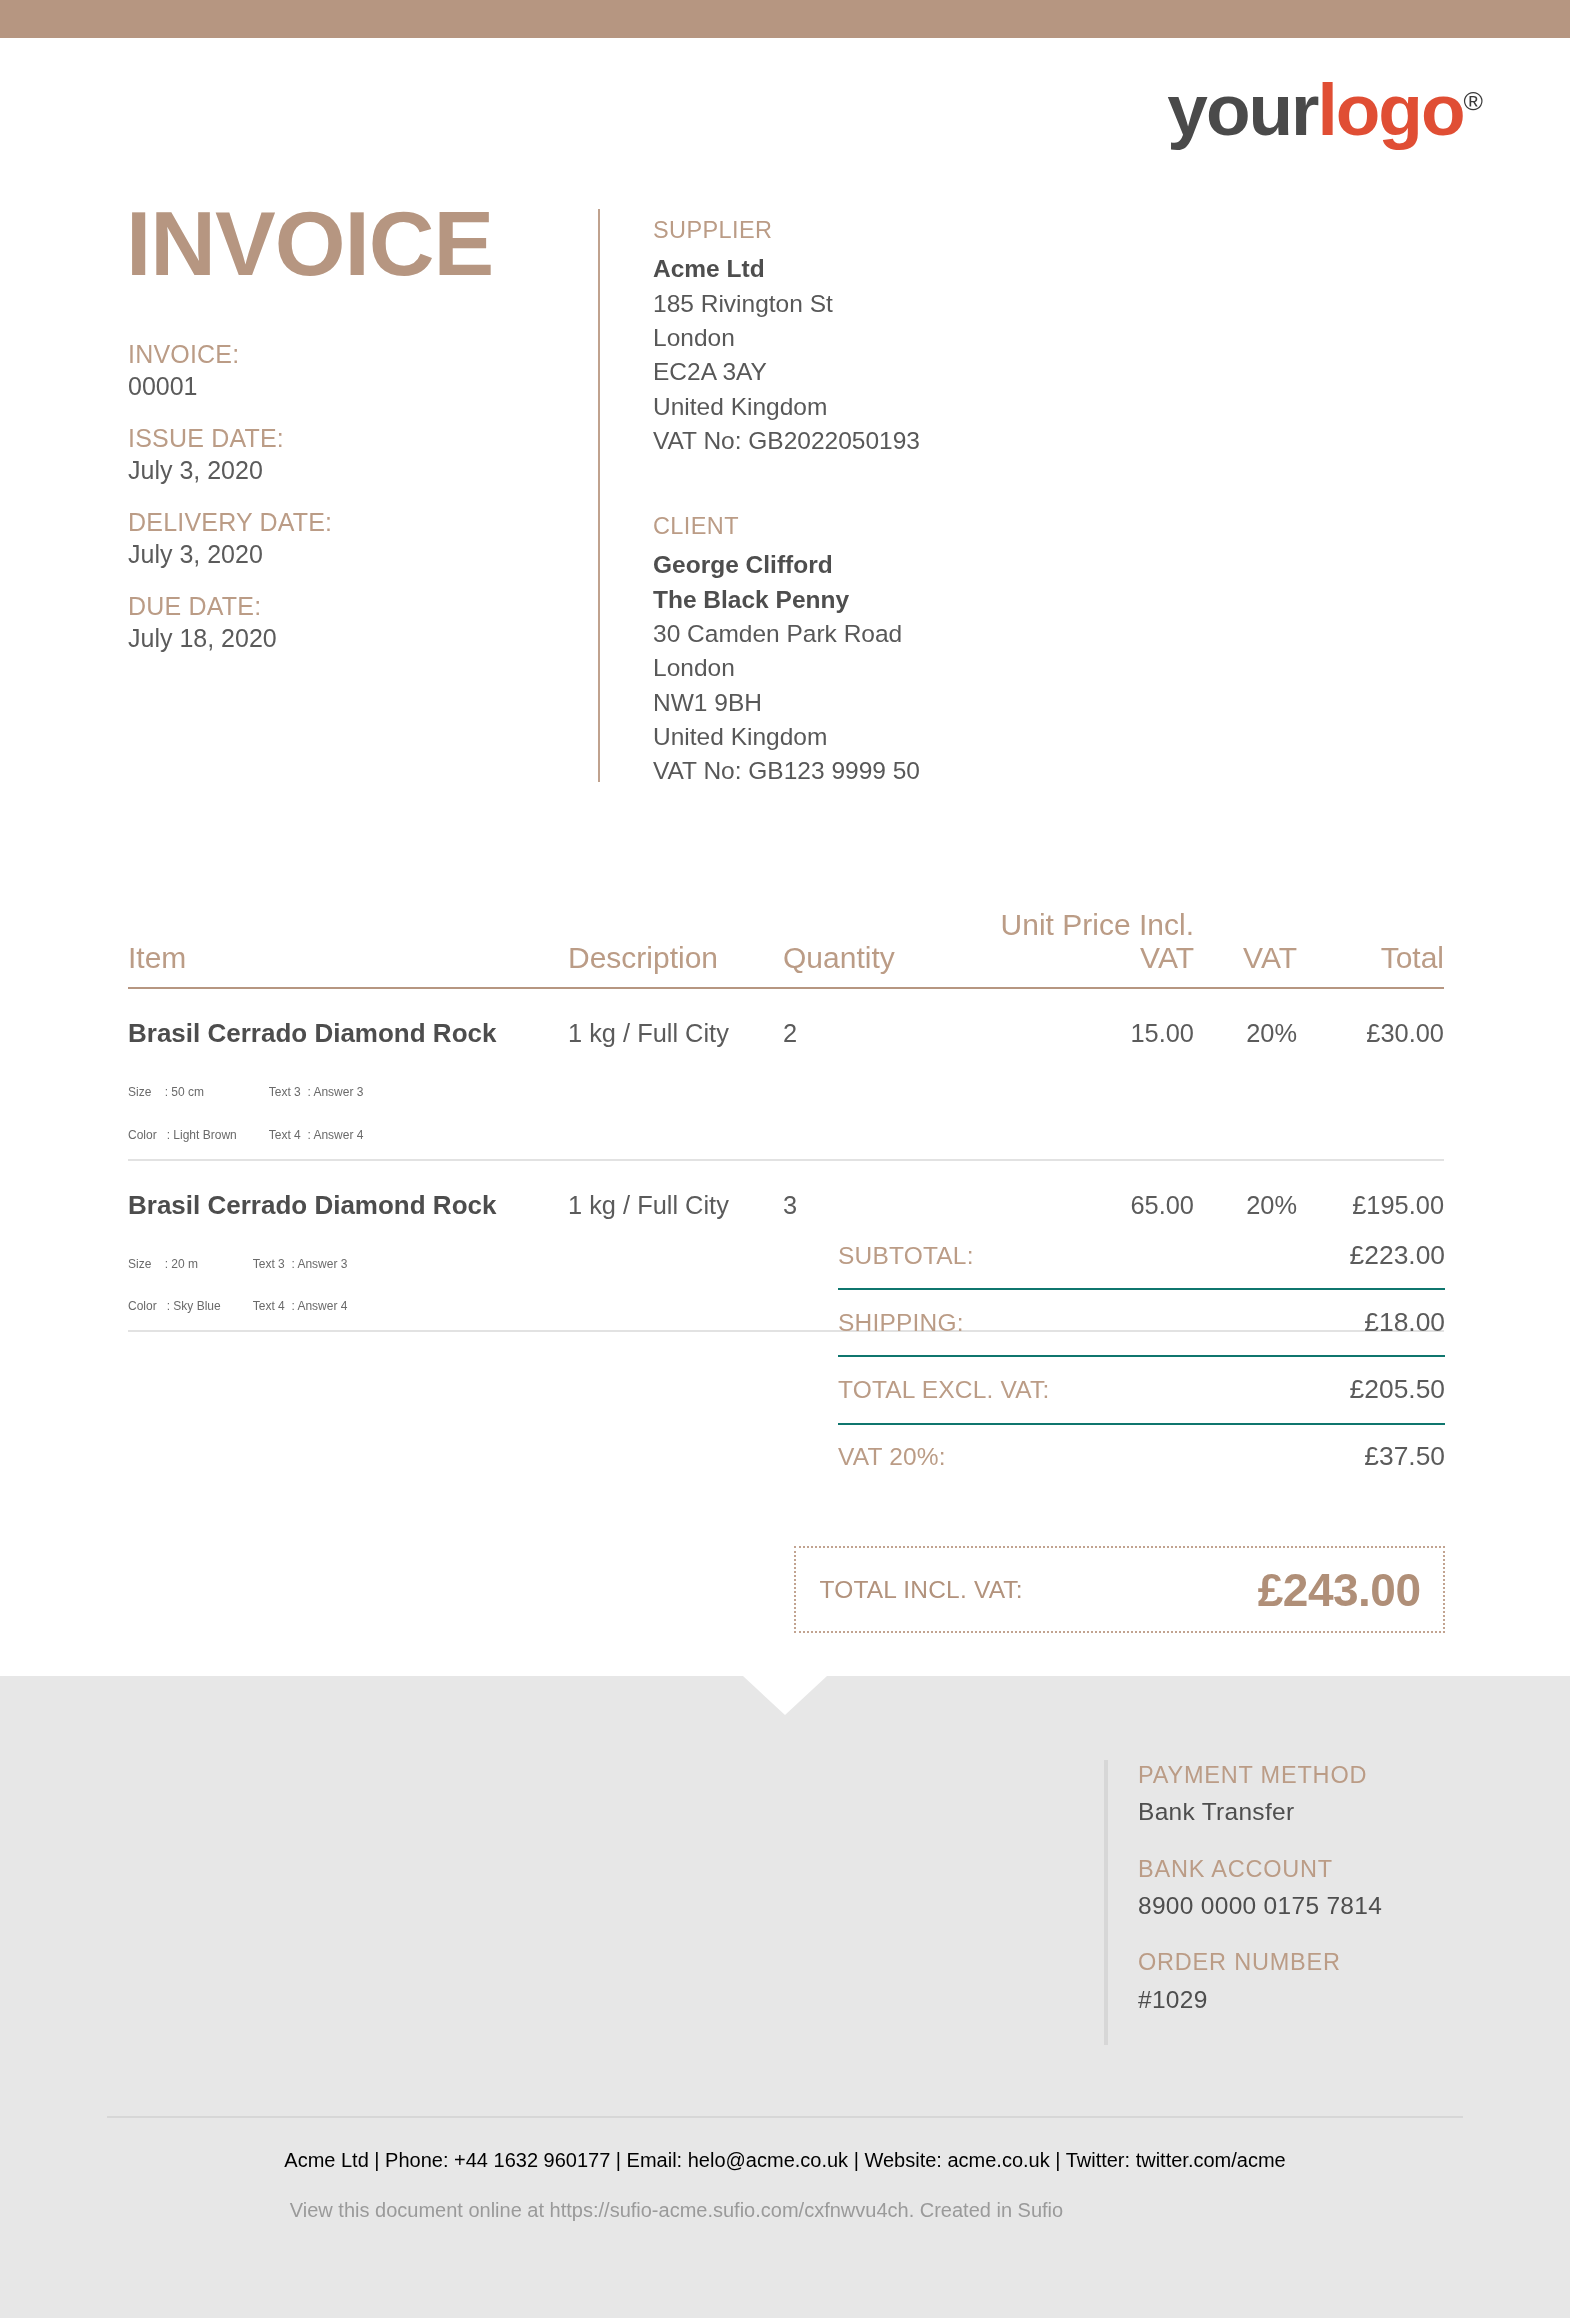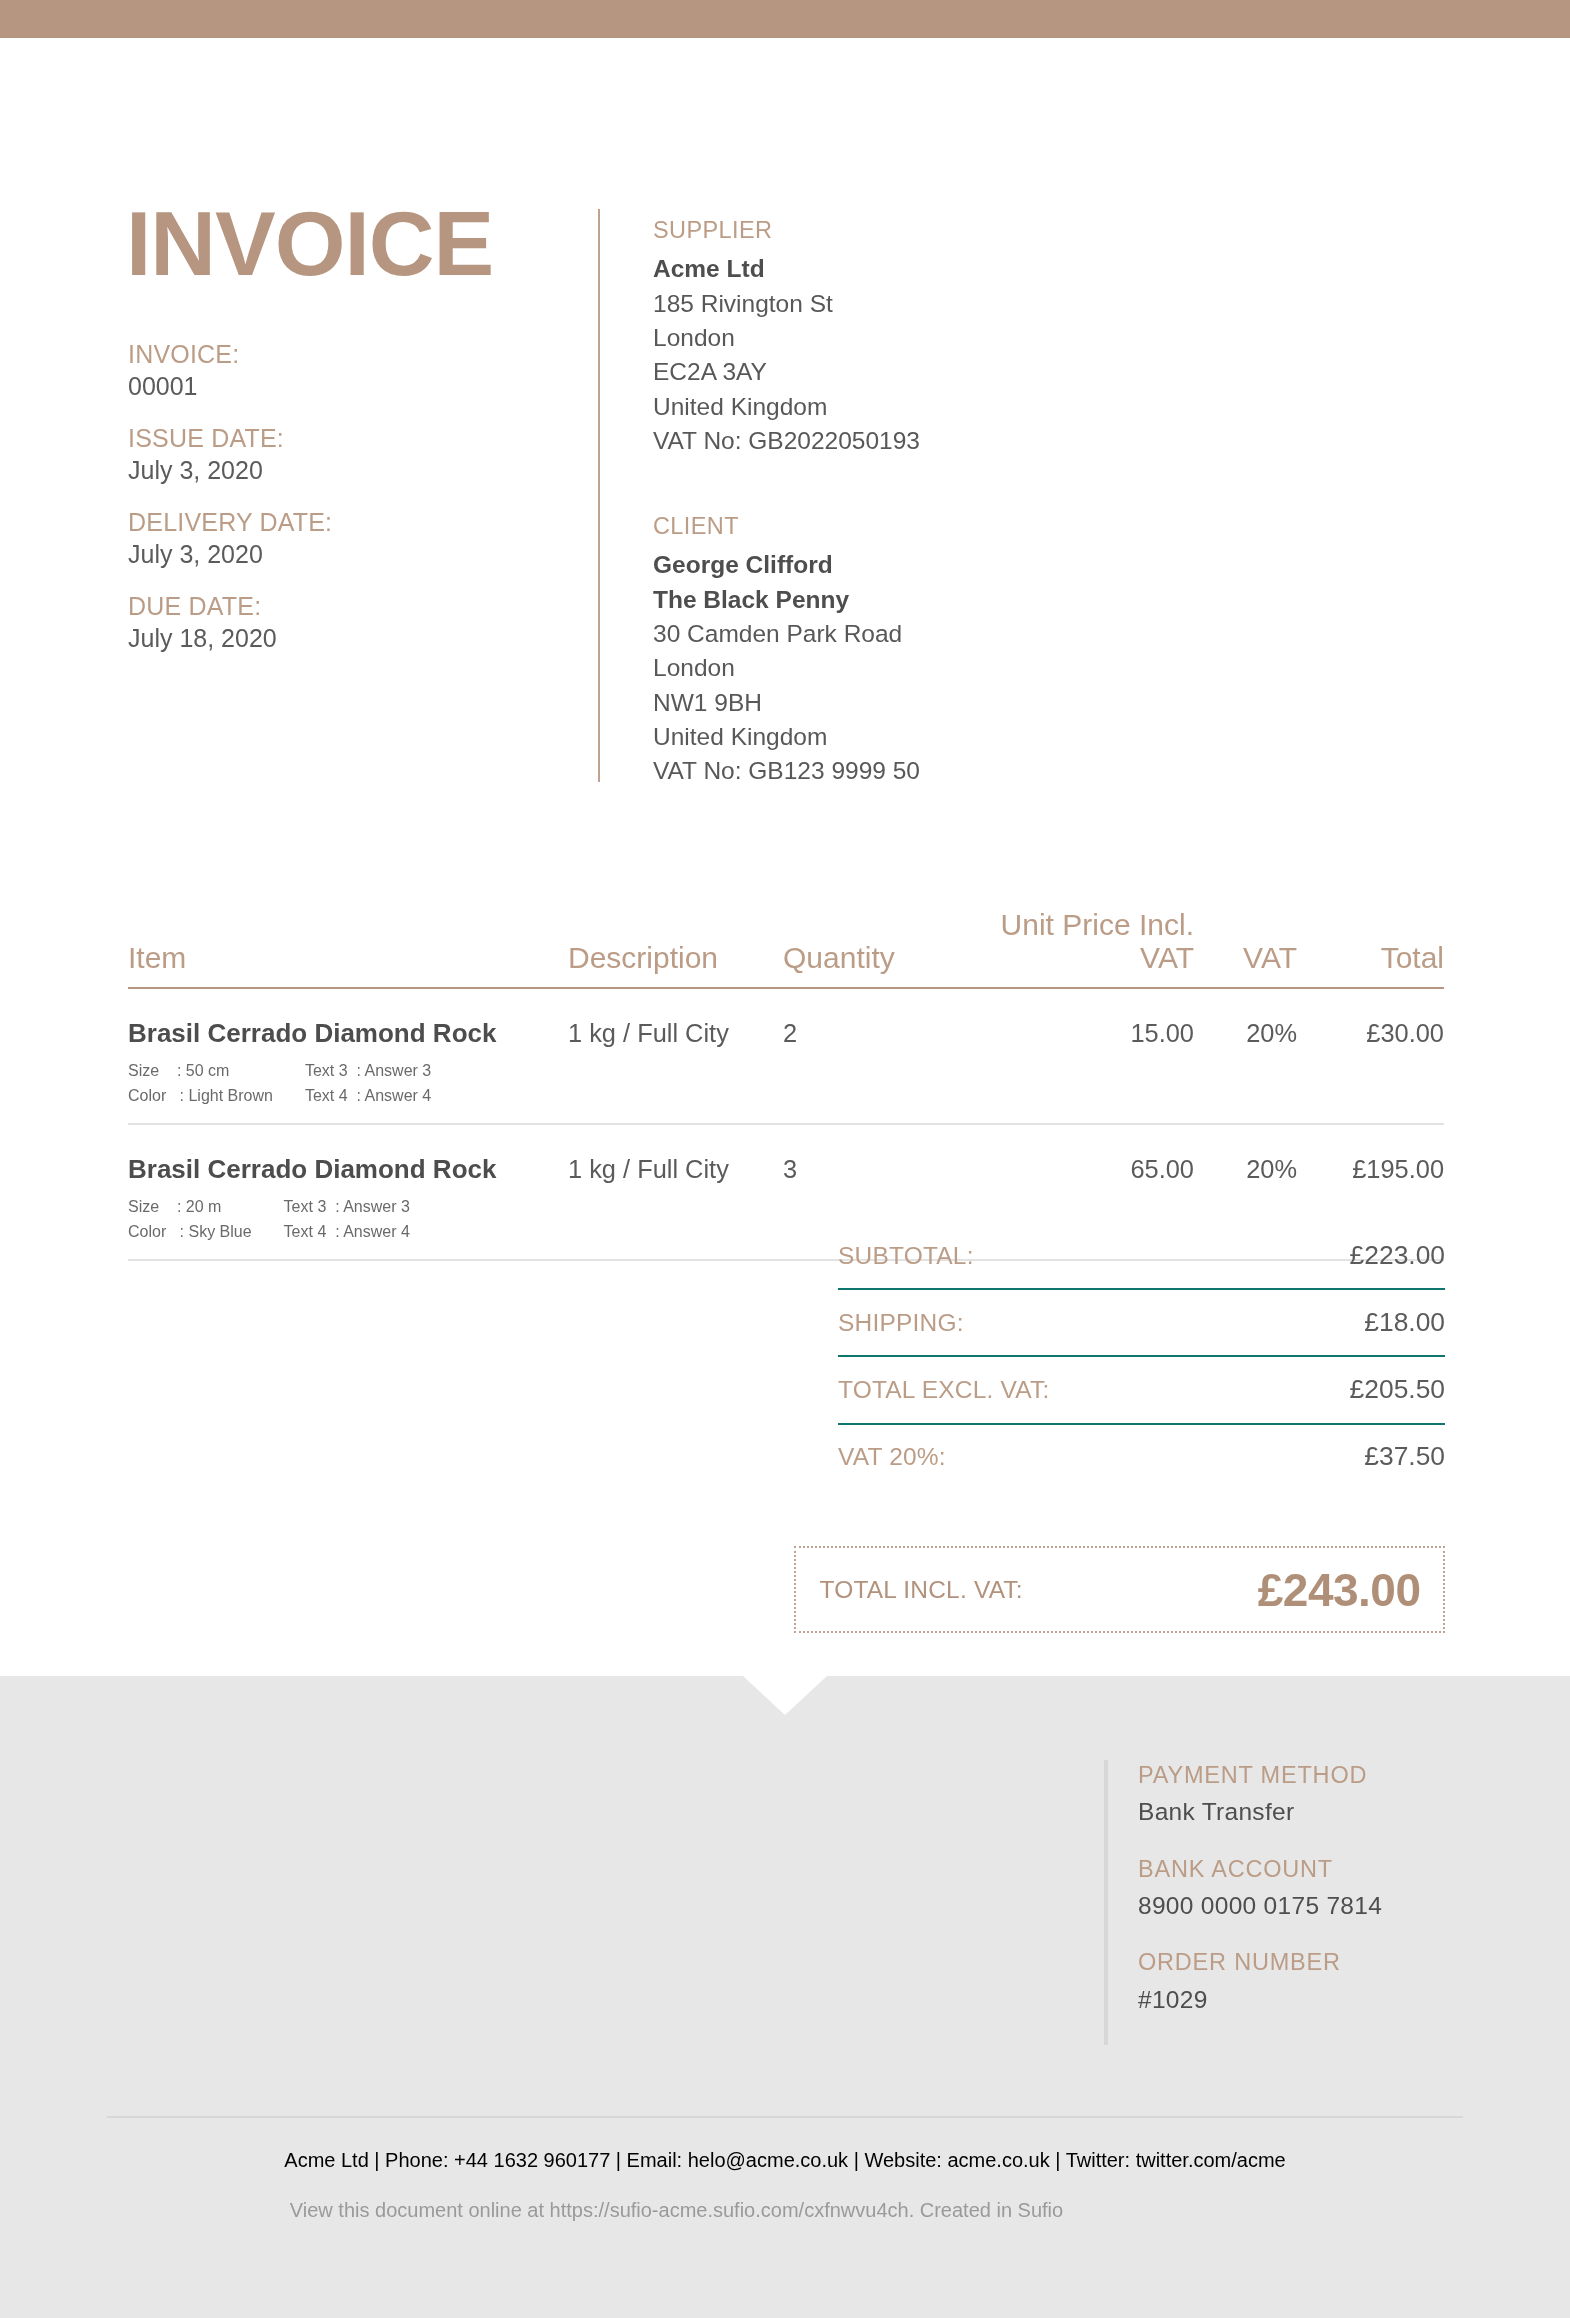--- a/index.html
+++ b/index.html
@@ -152,24 +152,25 @@
     font-weight: 700;
     color: #4d4d4d;
     line-height: 1.15;
   }
   .item-attrs {
     margin-top: 10.8px;
     display: flex;
   }
   .attr-col { margin-right: 32px; }
   .attr-line {
-    font-size: 16px;
+    font-size: 12px;
     line-height: 1.52;
     color: #6a6a6a;
     white-space: pre;
+    margin-top: 24px;
   }
 
   
   .totals {
     position: absolute;
     left: 838px;
     top: 1223px;
     width: 607px;
   }
   .tot-row {
@@ -290,20 +291,23 @@
     color: #9a9a9a;
   }
 </style>
 </head>
 <body>
 
 <div class="page">
 
   <div class="top-bar"></div>
 
+  <div class="logo">
+    <span class="logo-your">your</span><span class="logo-logo">logo</span><span class="logo-reg">®</span>
+  </div>
 
   <div class="inv-title">INVOICE</div>
 
   <div class="meta-block">
     <div class="meta-row">
       <div class="meta-label">INVOICE:</div>
       <div class="meta-value">00001</div>
     </div>
     <div class="meta-row">
       <div class="meta-label">ISSUE DATE:</div>

